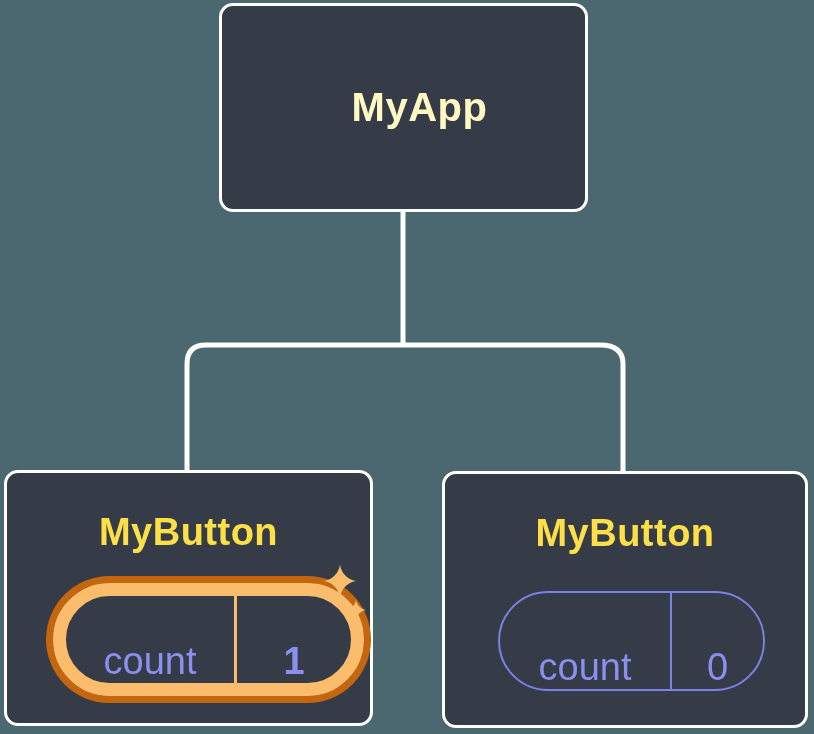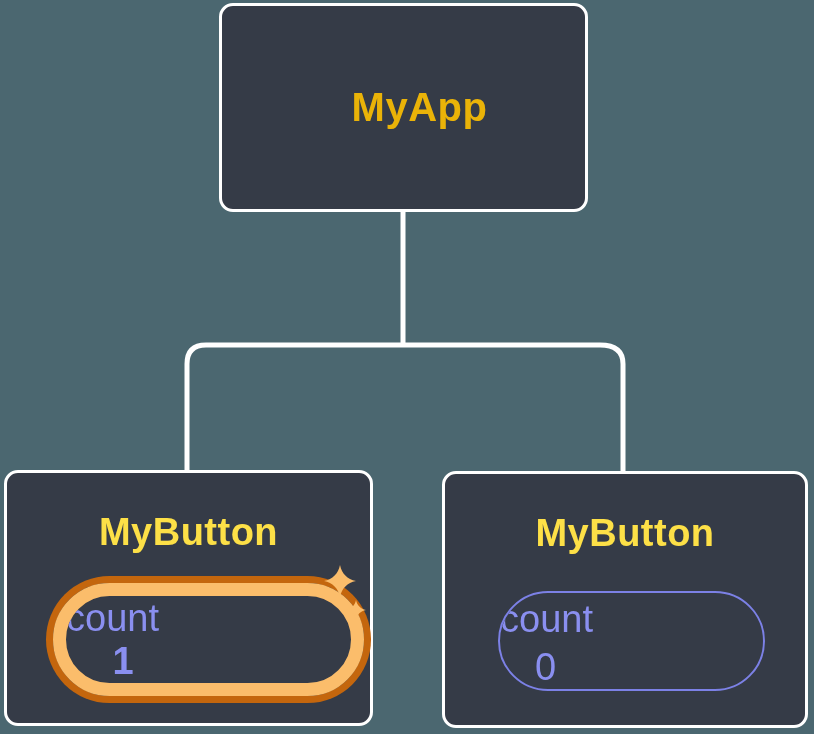--- a/index.html
+++ b/index.html
@@ -37,44 +37,43 @@
   }
   .node-child-left {
     left: 4px; top: 470px;
     width: 369px; height: 256px;
   }
   .node-child-right {
     left: 442px; top: 471px;
     width: 366px; height: 257px;
   }
   .root-title {
-    color: #eab308;
+    color: #fef9c3;
     font-size: 40px;
     font-weight: 600;
     letter-spacing: 0.5px;
     margin-left: 32px;
   }
   .child-title {
     position: absolute;
     left: 0; right: 0;
     top: 38px;
     text-align: center;
     color: #fde047;
     font-size: 38px;
     font-weight: 600;
     letter-spacing: 0.5px;
   }
   .pill {
     position: absolute;
     box-sizing: border-box;
     border-radius: 999px;
     display: flex;
-    align-items: flex-start;
+    align-items: flex-end;
     overflow: hidden;
-    flex-direction: column;
   }
   .pill-highlighted {
     left: 46px; top: 110px;
     width: 311px; height: 113px;
     border: 13px solid #FBBD6B;
     box-shadow: 0 0 0 7px #C4660D;
   }
   .pill-plain {
     left: 53px; top: 117px;
     width: 267px; height: 100px;

